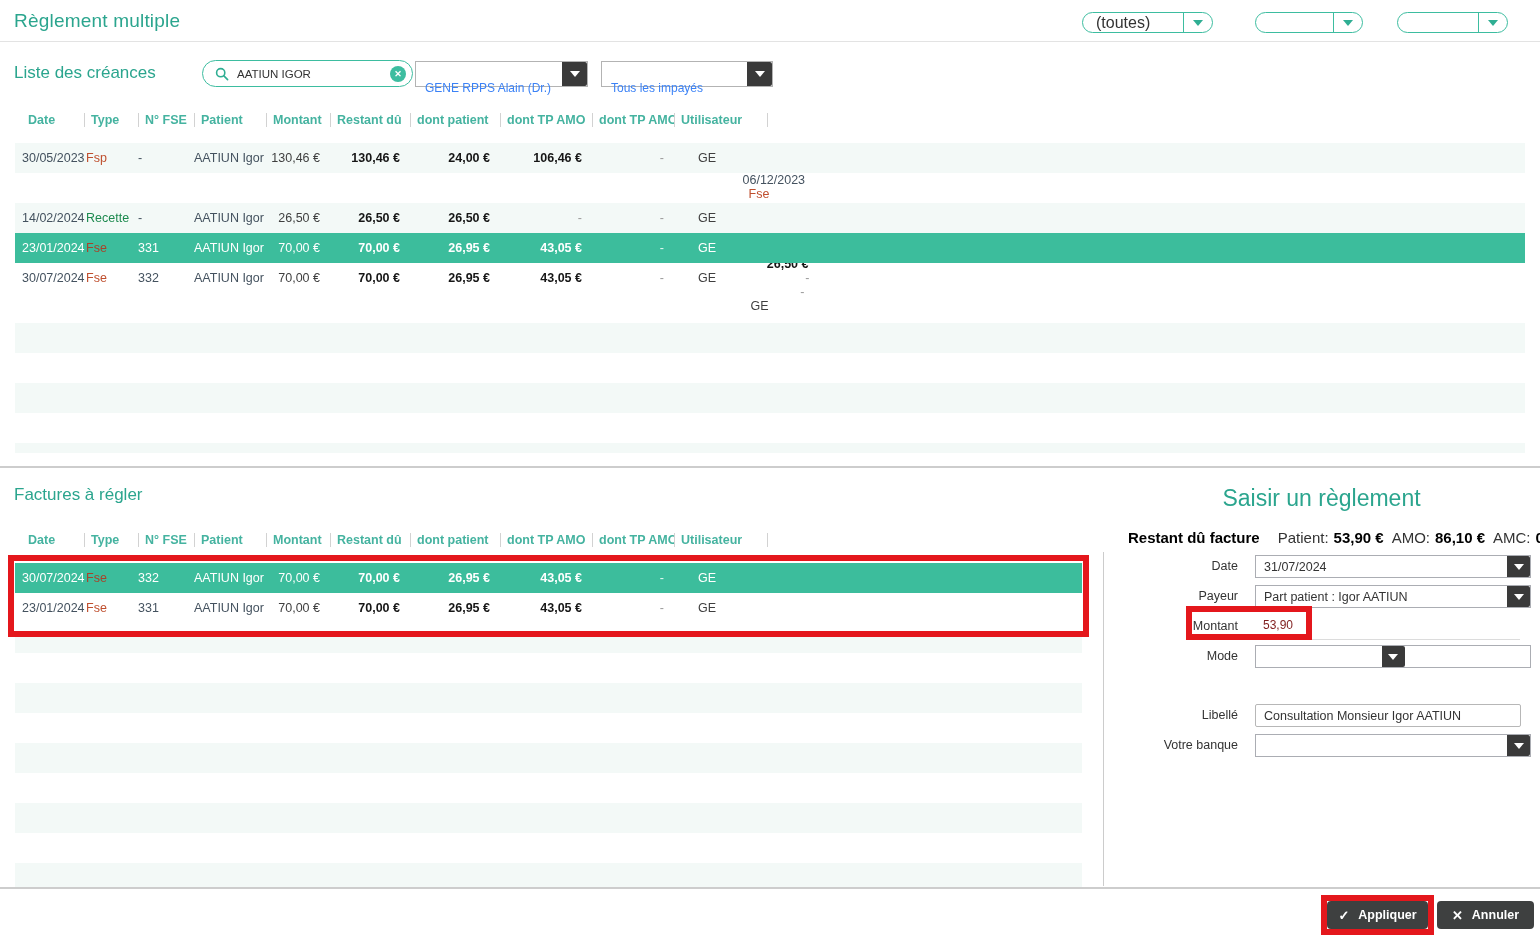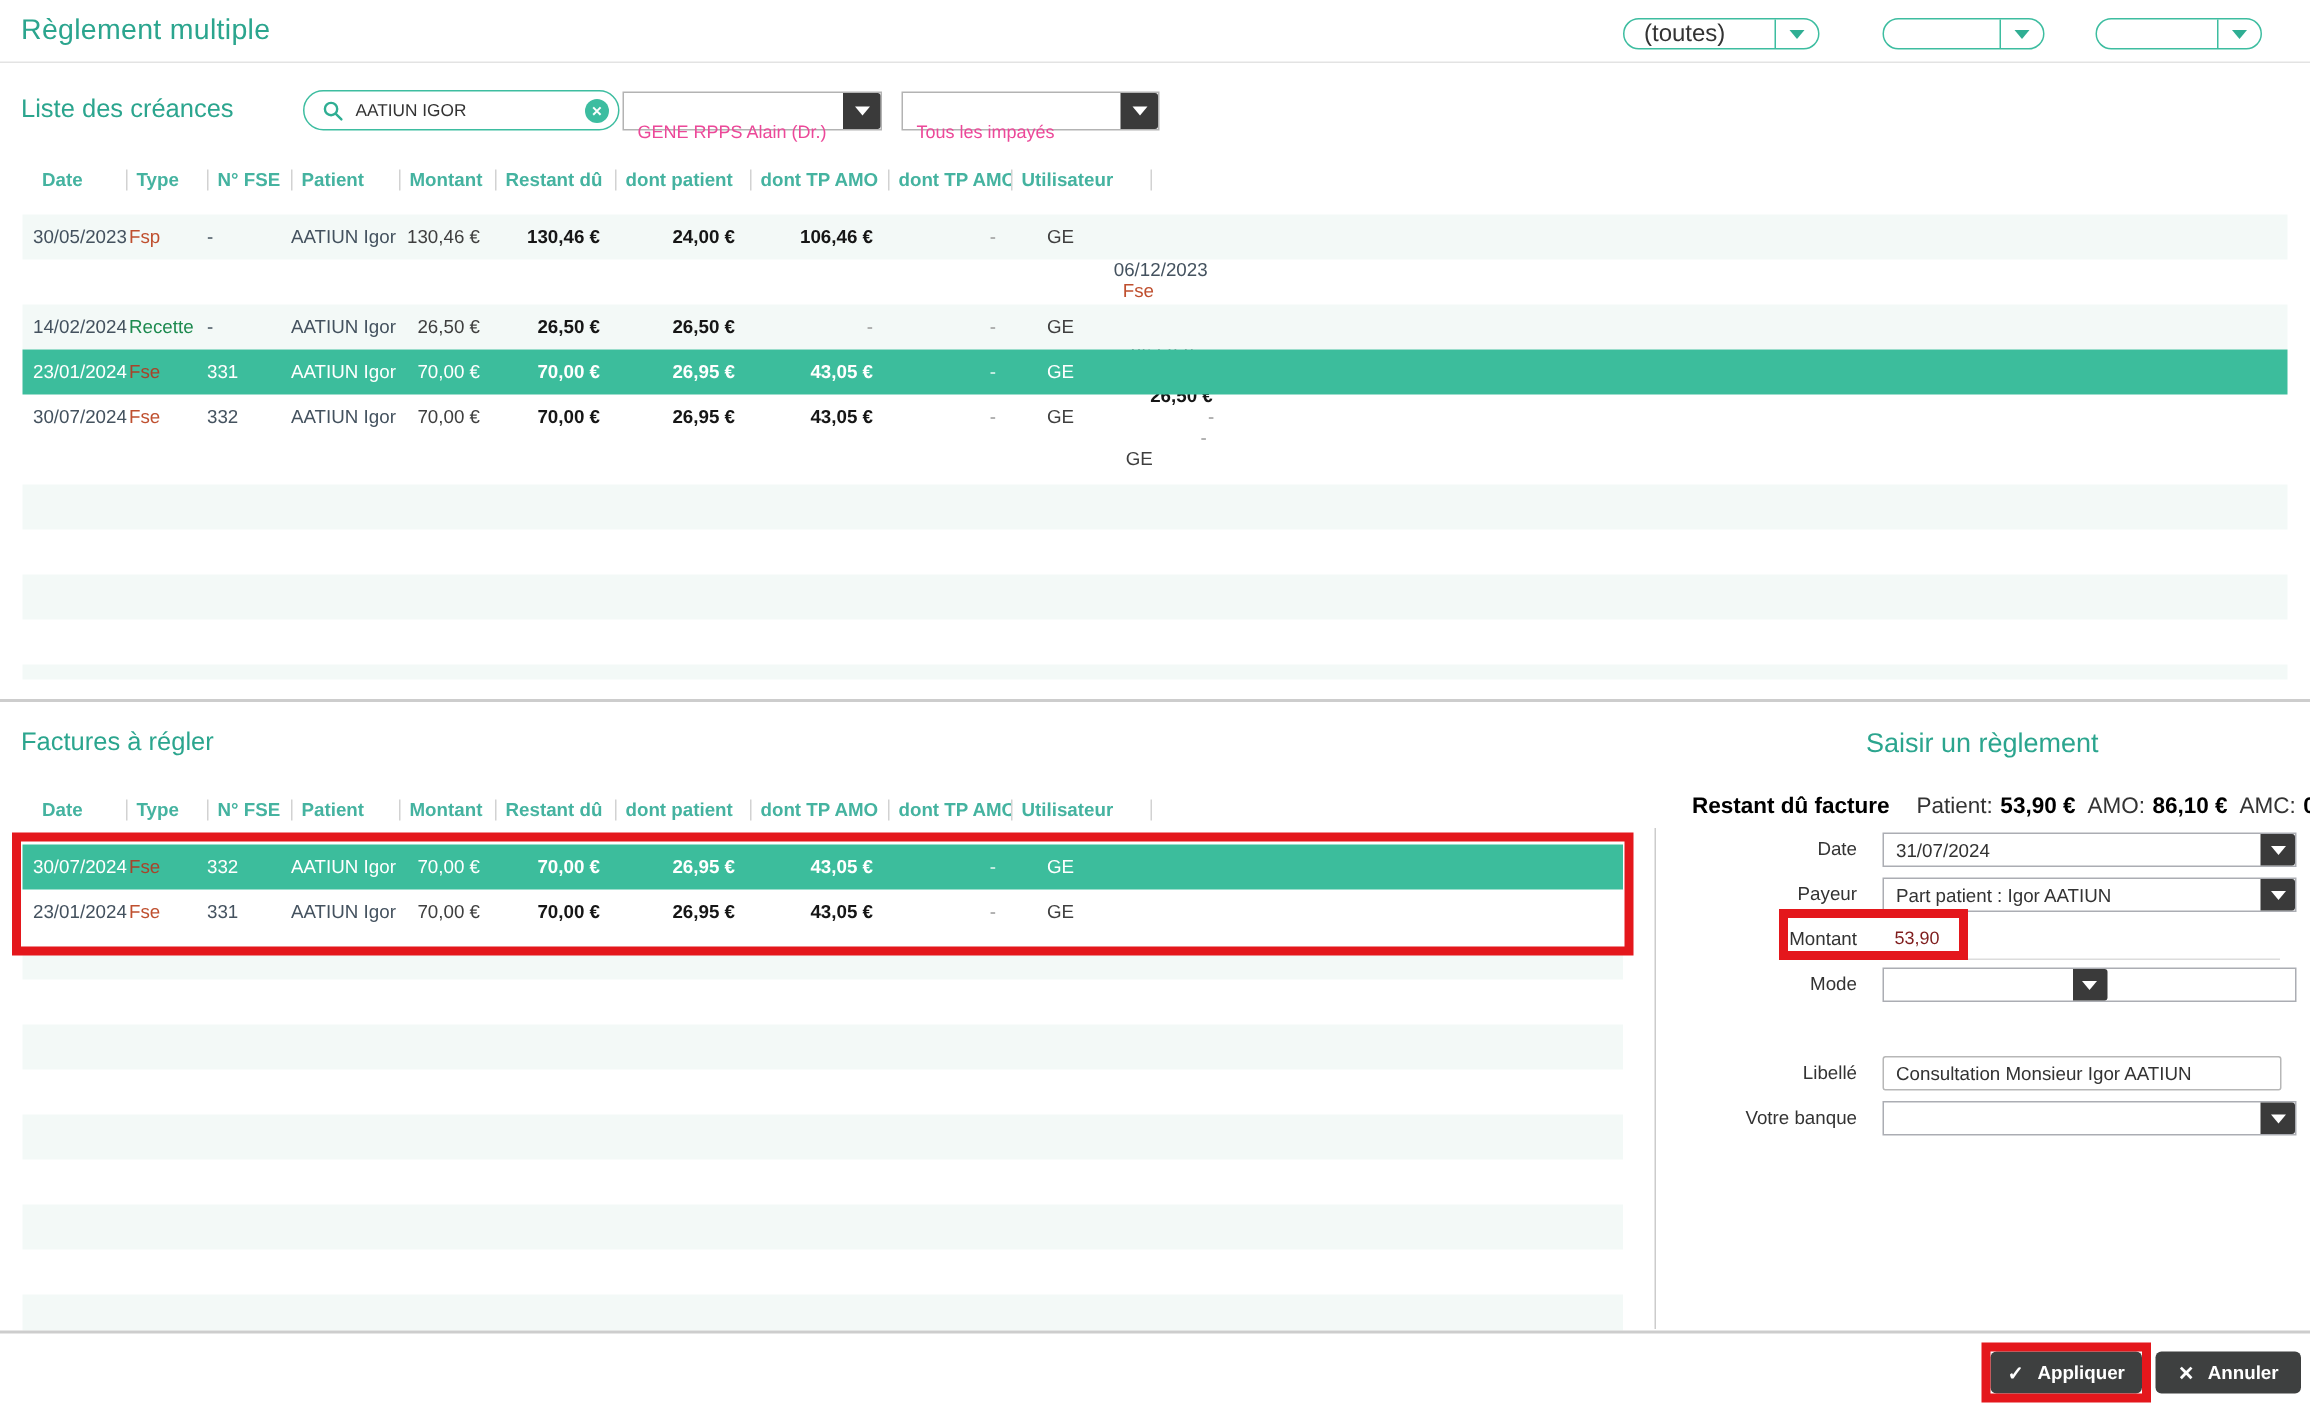--- a/index.html
+++ b/index.html
@@ -21,21 +21,21 @@
   
   .section-title{font-size:17px;color:#2ba58e;font-weight:400;}
   
   .search-pill{left:202px;top:60px;width:211px;height:27px;border:1.5px solid #3dbda0;border-radius:14px;
         background:#fff;display:flex;align-items:center;box-sizing:border-box;padding:0 6px 0 12px;}
   .search-pill .stext{flex:1;font-size:11.5px;color:#333;margin-left:8px;white-space:nowrap;}
   .clear-btn{width:16px;height:16px;border-radius:50%;background:#3dbda0;color:#fff;font-size:9px;font-weight:bold;
         display:flex;align-items:center;justify-content:center;cursor:pointer;}
   
   .ddbox{height:26px;border:1px solid #b3b3b3;background:#fff;box-sizing:border-box;display:flex;align-items:center;}
-  .ddbox .dtext{flex:1;font-size:12px;color:#ec4899;padding-left:9px;white-space:nowrap;overflow:hidden;margin-top:28px;}
+  .ddbox .dtext{flex:1;font-size:12px;color:#3b82f6;padding-left:9px;white-space:nowrap;overflow:hidden;margin-top:28px;}
   .ddbtn{width:25px;height:100%;background:#3a3a3a;border-radius:0 2px 2px 0;
         display:flex;align-items:center;justify-content:center;cursor:pointer;flex:none;}
   .tri-white{width:0;height:0;border-left:5px solid transparent;border-right:5px solid transparent;border-top:6px solid #fff;}
   
   .thead{left:15px;display:flex;padding-left:7px;height:18px;align-items:center;}
   .hc{font-size:12.5px;font-weight:bold;color:#45b3a0;box-sizing:border-box;padding-left:6px;flex:none;
       border-left:1px solid #d2d2d2;white-space:nowrap;overflow:hidden;}
   .hc.first{border-left:none;}
   .hc.last{border-right:1px solid #d2d2d2;}
   .c1{width:62px;} .c2{width:54px;} .c3{width:56px;} .c4{width:72px;} .c5{width:64px;}
@@ -54,21 +54,21 @@
   .t-fse{color:#bf4f2e;} .t-recette{color:#1d8a4f;}
   .trow.sel .c{color:#fff;}
   .trow.sel .c.b{color:#fff;}
   .trow.sel .c.dash{color:#e7f9f3;}
   .trow.sel .t-fse{color:#a8432a;}
   .stripe{left:15px;background:#f3f9f7;}
   
   .hdiv{left:0;width:1540px;background:#cdcdcd;}
   .vdiv{left:1103px;top:552px;width:1px;height:334px;background:#ccc;}
   
-  .rp-title{left:1103px;top:485px;width:437px;text-align:center;font-size:18px;color:#2ba58e;}
+  .rp-title{left:1103px;top:485px;width:437px;text-align:center;font-size:23px;color:#2ba58e;}
   .restant-line{left:1128px;top:529px;display:flex;align-items:center;font-size:15px;color:#333;white-space:nowrap;}
   .restant-line .lbl{font-weight:bold;color:#000;margin-right:10px;}
   .restant-line .k{margin-left:8px;}
   .restant-line .v{font-weight:bold;color:#000;margin-left:5px;}
   .flabel{left:1100px;width:138px;text-align:right;font-size:12.5px;color:#333;white-space:nowrap;}
   .ffield{left:1255px;width:276px;height:23px;border:1px solid #abadb3;background:#fff;box-sizing:border-box;
           display:flex;align-items:center;position:absolute;}
   .ffield .fval{flex:1;font-size:12.5px;color:#333;padding-left:8px;white-space:nowrap;overflow:hidden;}
   .ffield .ddbtn{width:23px;}
   .ffield.noarrow{width:266px;border-radius:2px;border-color:#b7b7b7;}

